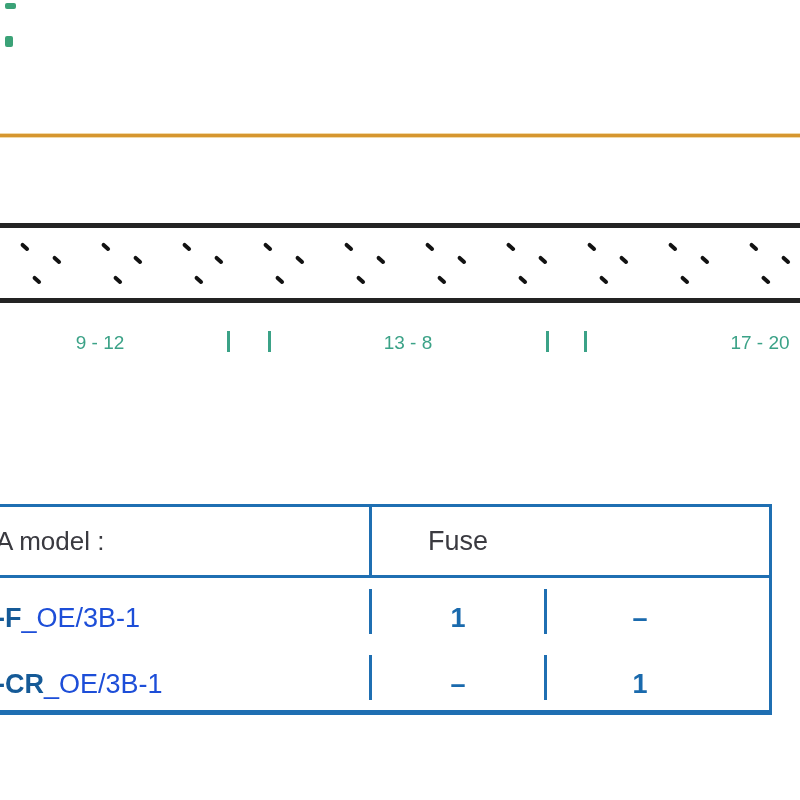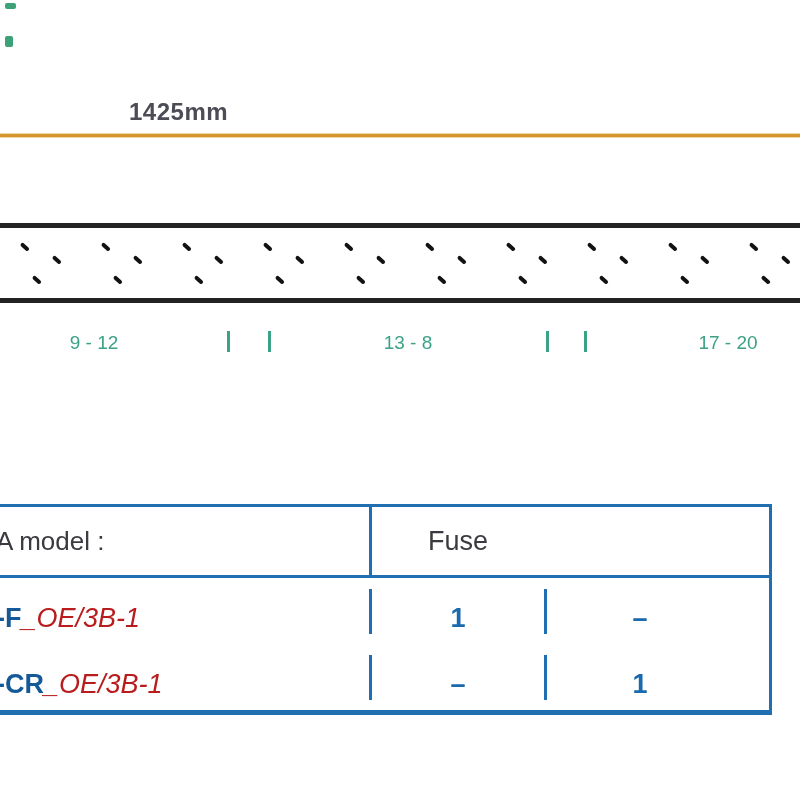--- a/index.html
+++ b/index.html
@@ -36,32 +36,31 @@
   .c-model{width:406px;padding-left:33px;}
   .c-fuse{width:175px;border-left:3px solid #1f6fb2;justify-content:center;}
   .c-mcb{width:189px;border-left:3px solid #1f6fb2;justify-content:center;}
   .t-head .t-cell{font-size:26px;color:#3a3a40;}
   .t-head .c-fuse,.t-head .c-mcb{font-size:27px;}
   .t-data .t-cell{align-items:center;}
   .t-data{align-items:center;}
   .t-data .c-model{padding-top:14px;}
   .t-data .c-fuse,.t-data .c-mcb{padding-top:14px;}
   .model-prefix{font-size:27px;font-weight:700;color:#155a97;}
-  .model-suffix{font-size:27px;color:#b91c1c;font-style:italic;}
+  .model-suffix{font-size:27px;color:#1d4ed8;}
   .cell-value{font-size:27px;font-weight:700;color:#1a6aad;}
 </style>
 </head>
 <body>
 
 <div class="canvas">
 
   <div class="corner-mark m1"></div>
   <div class="corner-mark m2"></div>
 
-  <div class="dim-label">1425mm</div>
   <div class="dim-line"></div>
 
   <div class="strip">
     <div id="dots">
         <div class="dot" style="left: 20px; top: 17px;"></div>
         <div class="dot" style="left: 52px; top: 30px;"></div>
         <div class="dot" style="left: 32px; top: 50px;"></div>
         <div class="dot" style="left: 101px; top: 17px;"></div>
         <div class="dot" style="left: 133px; top: 30px;"></div>
         <div class="dot" style="left: 113px; top: 50px;"></div>
@@ -92,23 +91,23 @@
       </div>
   </div>
 
   <div id="ticks">
       <div class="tick" style="left: 227px;"></div>
       <div class="tick" style="left: 268px;"></div>
       <div class="tick" style="left: 546px;"></div>
       <div class="tick" style="left: 584px;"></div>
     </div>
 
-  <span class="sec-label" style="left:94px">9 - 12</span>
+  <span class="sec-label" style="left:100px">9 - 12</span>
   <span class="sec-label" style="left:408px">13 - 8</span>
-  <span class="sec-label" style="left:728px">17 - 20</span>
+  <span class="sec-label" style="left:760px">17 - 20</span>
 
   <div class="spec-table">
     <div class="t-row t-head">
       <div class="t-cell c-model">A model :</div>
       <div class="t-cell c-fuse">Fuse</div>
     </div>
     <div class="t-row t-data">
       <div class="t-cell c-model">
         <span class="model-prefix">-F</span>
           <span class="model-suffix">_OE/3B-1</span>

